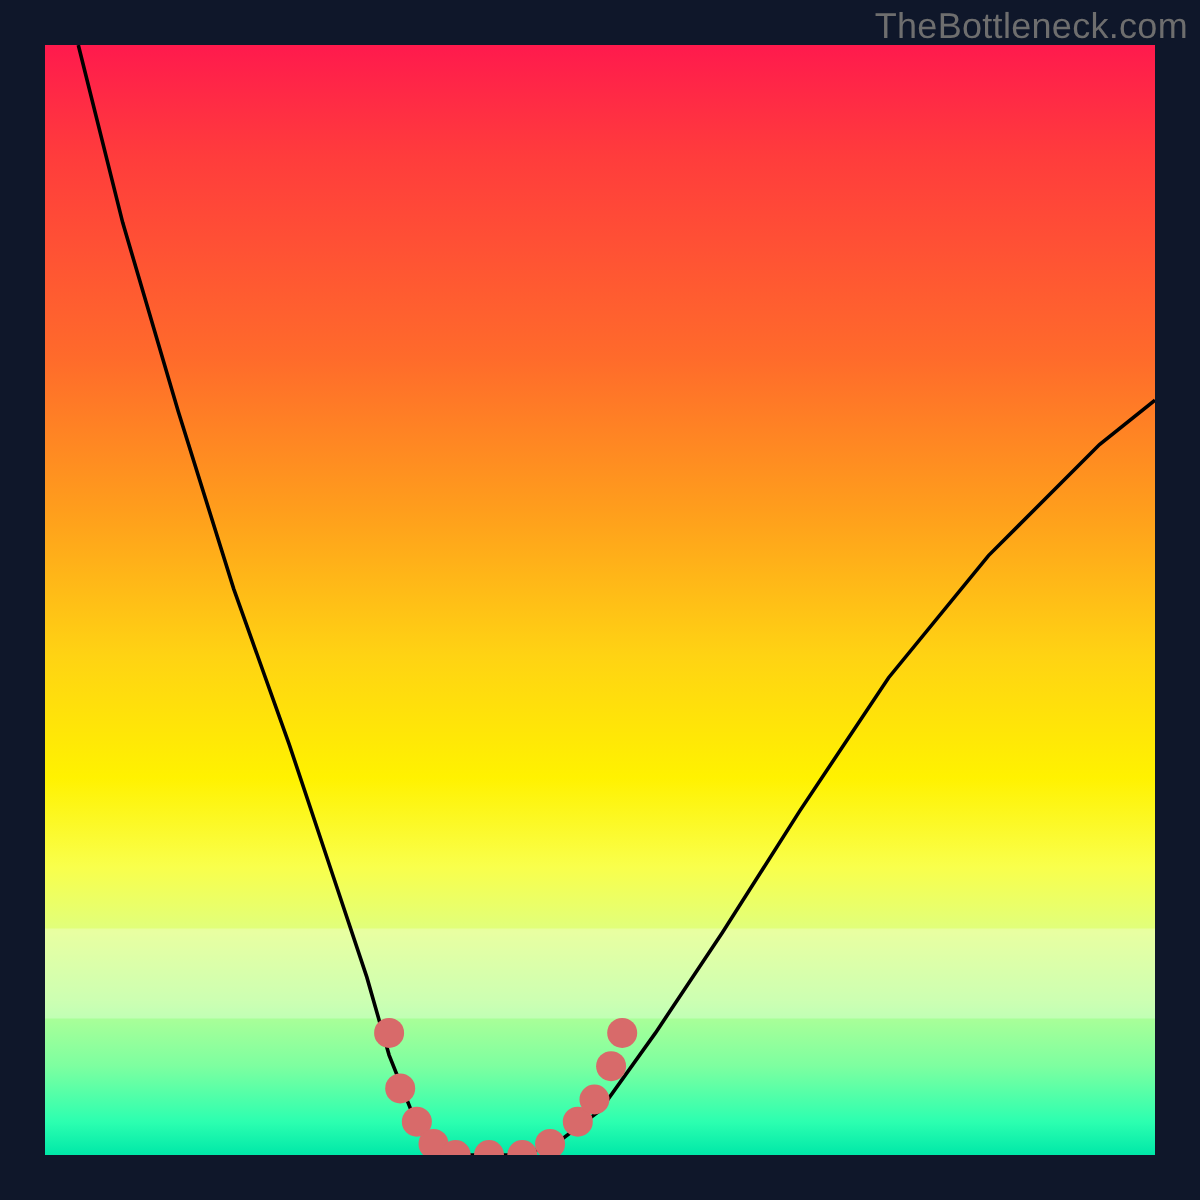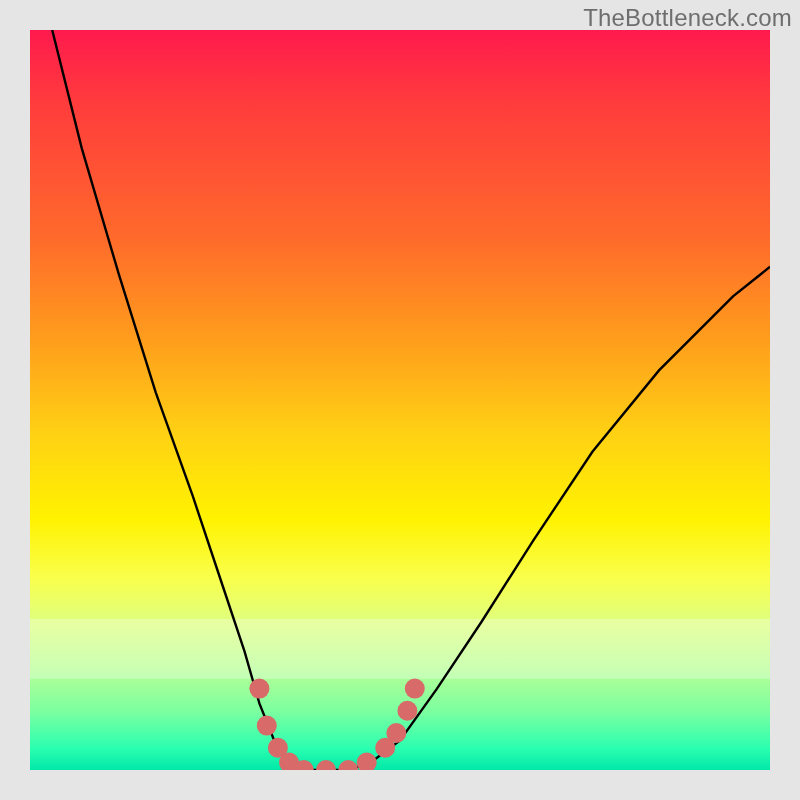--- a/index.html
+++ b/index.html
@@ -8,21 +8,21 @@
     width: 800px;
     height: 800px;
     background: #000;
     font-family: Arial, Helvetica, sans-serif;
     overflow: hidden;
   }
   .frame {
     position: absolute;
     left: 0; top: 0;
     width: 800px; height: 800px;
-    background: #e5e5e5;
+    background: #0f172a;
   }
   .plot {
     position: absolute;
     left: 30px;
     top: 30px;
     width: 740px;
     height: 740px;
     background: linear-gradient(to bottom,
       #ff1a4d 0%,
       #ff3c3c 10%,

